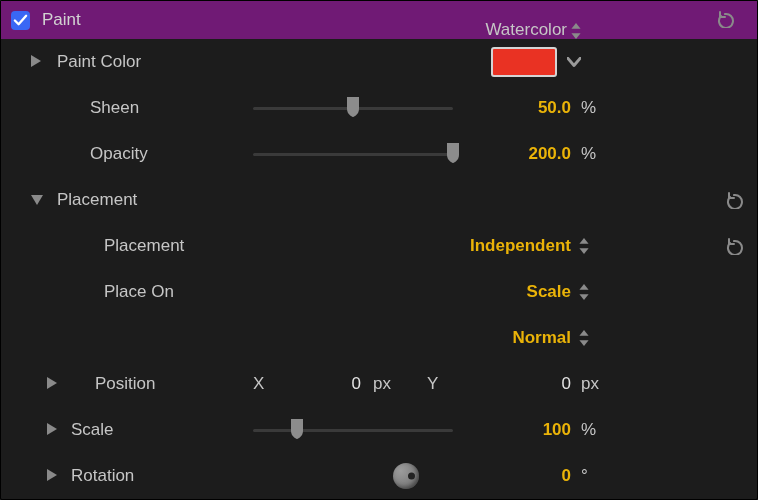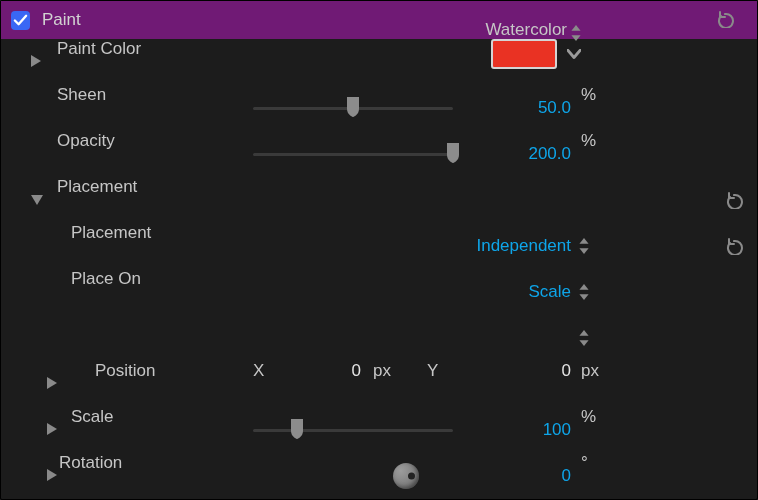--- a/index.html
+++ b/index.html
@@ -41,21 +41,21 @@
     margin-right: 12px;
   }
   .checkbox svg { width: 15px; height: 15px; }
 
   .title { flex: 0 0 auto; color: #d2d2d2; }
   .spacer { flex: 1 1 auto; }
   .preset {
     color: #c6c6c6;
     margin-right: 4px;
     display: flex;
-    align-items: flex-end;
+    align-items: center;
     margin-top: 20px;
   }
 
   .stepArrows {
     display: inline-flex;
     flex-direction: column;
     line-height: 0;
     margin-left: 4px;
     position: relative;
     top: 1px;
@@ -65,35 +65,35 @@
     position: absolute;
     right: 14px;
     top: 50%;
     transform: translateY(-50%);
     display: flex;
   }
 
   .row {
     position: relative;
     display: flex;
-    align-items: flex-start;
+    align-items: center;
     height: 46px;
     padding-left: 30px;
     padding-right: 14px;
   }
   .row.parent { padding-left: 30px; }
   .row.child { padding-left: 70px; }
   .row .disclosure {
     position: absolute;
     left: 30px;
     top: 50%;
     transform: translateY(-50%);
   }
   .row.parent .label-withdisc { margin-left: 26px; }
-  .row .label { color: #c6c6c6; }
+  .row .label { color: #c6c6c6; margin-left: 33px; }
 
   
   .sliderCol {
     position: absolute;
     left: 252px;
     width: 200px;
     top: 0;
     height: 100%;
     display: flex;
     align-items: center;
@@ -101,21 +101,22 @@
   .valueCol {
     position: absolute;
     left: 460px;
     width: 110px;
     text-align: right;
     display: flex;
     align-items: center;
     justify-content: flex-end;
     height: 100%;
     top: 0;
-    color: #0ea5e9;
+    color: #eab308;
+    font-weight: bold;
   }
   .unitCol {
     position: absolute;
     left: 580px;
     color: #c6c6c6;
   }
   .arrowsCol {
     position: absolute;
     left: 578px;
     display: flex;
@@ -331,20 +332,23 @@
       <span>Scale</span>
     </div>
     <div class="arrowsCol">
       <svg width="10" height="16" viewBox="0 0 8 14">
           <use href="#step-ud"></use>
         </svg>
     </div>
   </div>
 
   <div class="row child">
+    <div class="valueCol">
+      <span>Normal</span>
+    </div>
     <div class="arrowsCol">
       <svg width="10" height="16" viewBox="0 0 8 14">
           <use href="#step-ud"></use>
         </svg>
     </div>
   </div>
 
   <div class="row parent">
     <span class="disclosure" style="left:46px">
       <svg width="10" height="12" viewBox="0 0 10 12">
@@ -379,21 +383,21 @@
     <div class="valueCol">100</div>
     <div class="unitCol">%</div>
   </div>
 
   <div class="row parent">
     <span class="disclosure" style="left:46px">
       <svg width="10" height="12" viewBox="0 0 10 12">
           <use href="#tri-right"></use>
         </svg>
     </span>
-    <span class="label" style="margin-left:28px">Rotation</span>
+    <span class="label" style="margin-left:40px">Rotation</span>
     <div style="position:absolute; left:392px; top:0; height:100%; display:flex; align-items:center;">
       <div class="dial"></div>
     </div>
     <div class="valueCol">0</div>
     <div class="unitCol">°</div>
   </div>
 
 </div>
 
 </body></html>

